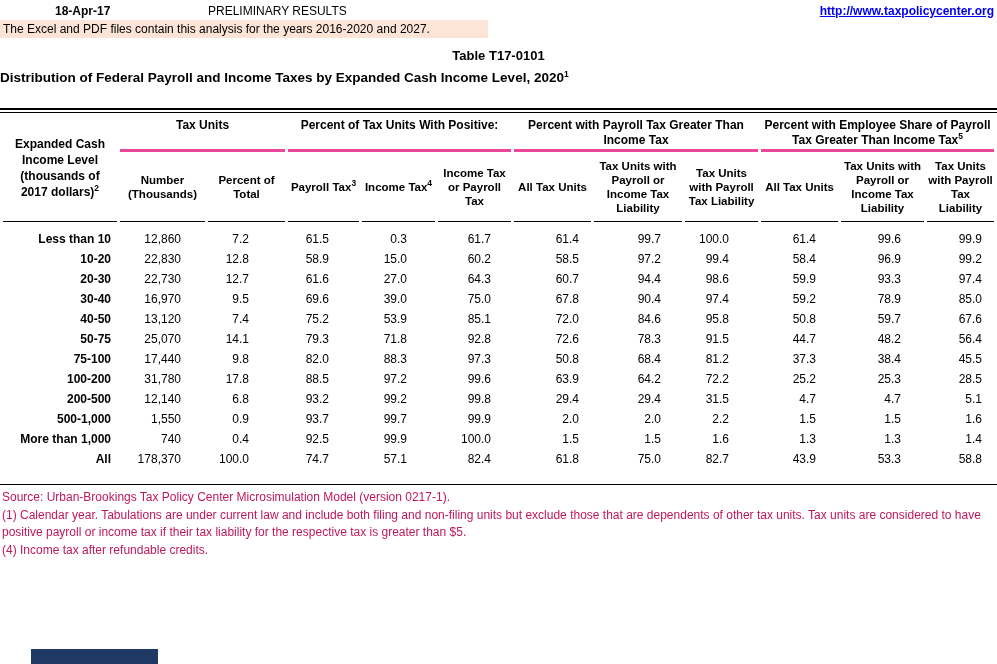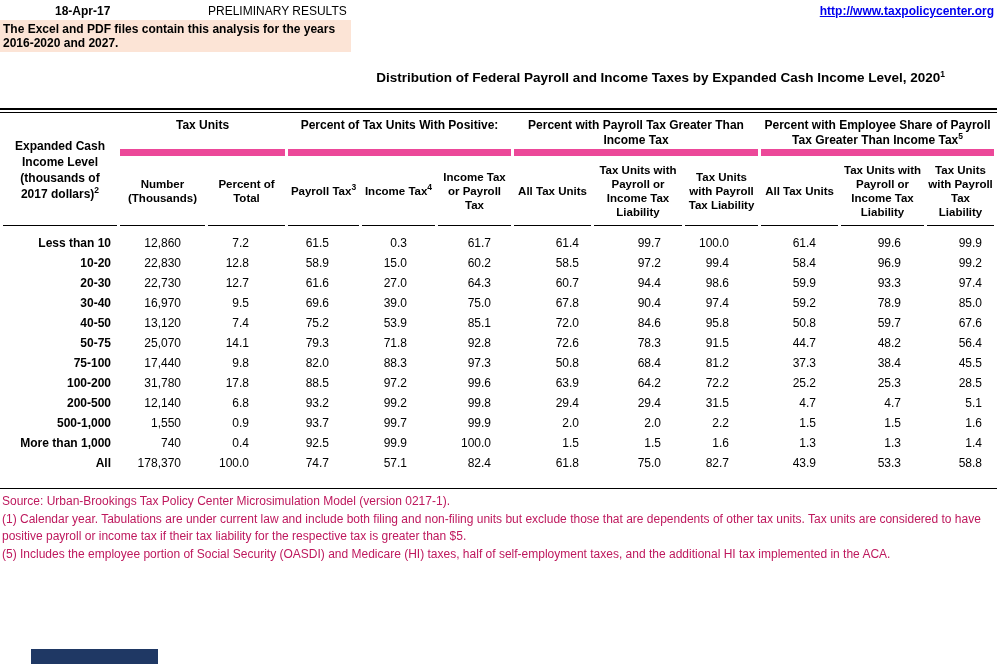--- a/index.html
+++ b/index.html
@@ -13,40 +13,40 @@
     width:997px;height:664px;background:#fff;color:#000;
     font-family:"Liberation Sans","DejaVu Sans",sans-serif;
   }
   .page{position:relative;width:997px;height:664px;background:#fff;overflow:hidden;}
 
   
   .meta-date{position:absolute;top:4px;left:55px;font-size:12px;font-weight:bold;}
   .meta-status{position:absolute;top:4px;left:208px;font-size:12px;font-weight:normal;}
   .meta-link{position:absolute;top:4px;right:3px;font-size:12px;font-weight:bold;
     color:var(--link-blue);text-decoration:underline;}
-  .notice{position:absolute;top:20px;left:0;width:351px;background:var(--highlight-bg);
-    font-size:12px;font-weight:bold;padding:2px 2px 2px 3px;}
+  .notice{position:absolute;top:20px;left:0;width:488px;background:var(--highlight-bg);
+    font-size:12px;font-weight:normal;padding:2px 2px 2px 3px;}
 
   
   .title1{position:absolute;top:48px;left:0;width:997px;text-align:center;
     font-size:13px;font-weight:bold;}
-  .title2{position:absolute;top:70px;left:0;width:945px;text-align:right;
+  .title2{position:absolute;top:70px;left:0;width:945px;text-align:left;
     font-size:13.5px;font-weight:bold;}
   sup{font-size:8.5px;line-height:0;}
 
   
   .content{position:absolute;top:108px;left:0;width:997px;}
   .dbl-top{border-top:2px solid #000;}
   .dbl-bot{border-top:1px solid #000;margin-top:2px;}
 
   table{width:997px;table-layout:fixed;border-collapse:separate;border-spacing:3px 0;
     margin-top:1px;}
   th,td{margin:0;overflow:hidden;}
   th.group{font-weight:bold;font-size:12px;line-height:15px;text-align:center;
-    vertical-align:top;padding-top:4px;height:38px;border-bottom:7px solid #ec4899;}
+    vertical-align:top;padding-top:4px;height:38px;border-bottom:3px solid #ec4899;}
   th.corner{font-weight:bold;font-size:12px;line-height:16px;text-align:center;
     vertical-align:middle;border-bottom:1px solid #000;padding:0 3px;}
   th.sub{font-weight:bold;font-size:11.5px;line-height:14px;text-align:center;
     vertical-align:middle;height:70px;border-bottom:1px solid #000;padding:2px 1px;}
   tbody td{font-size:12px;height:18px;line-height:18px;text-align:right;white-space:nowrap;}
   tbody tr:first-child td{padding-top:8px;}
   td.rowlabel{font-weight:bold;padding-right:6px;}
   td.c2{padding-right:24px;} td.c3{padding-right:36px;} td.c4{padding-right:30px;}
   td.c5{padding-right:28px;} td.c6{padding-right:20px;} td.c7{padding-right:12px;}
   td.c8{padding-right:21px;} td.c9{padding-right:29px;} td.c10{padding-right:22px;}
@@ -65,20 +65,21 @@
 </head>
 <body>
 
 <div class="page">
 
   <div class="meta-date">18-Apr-17</div>
   <div class="meta-status">PRELIMINARY RESULTS</div>
   <a class="meta-link" href="#">http://www.taxpolicycenter.org</a>
   <div class="notice">The Excel and PDF files contain this analysis for the years 2016-2020 and 2027.</div>
 
+  <div class="title1">Table T17-0101</div>
   <div class="title2"><span>Distribution of Federal Payroll and Income Taxes by Expanded Cash Income Level, 2020</span><sup>1</sup></div>
 
   <div class="content">
     <div class="dbl-top"></div>
     <div class="dbl-bot"></div>
 
     <table>
       <colgroup>
         <col style="width:114px">
           <col style="width:85px">
@@ -285,19 +286,19 @@
             <td class="c12">58.8</td>
           </tr>
         </tbody>
     </table>
 
     <div class="bottom-rule"></div>
 
     <div class="footnotes">
         <div class="fn">Source: Urban-Brookings Tax Policy Center Microsimulation Model (version 0217-1).</div>
         <div class="fn">(1) Calendar year. Tabulations are under current law and include both filing and non-filing units but exclude those that are dependents of other tax units.  Tax units are considered to have positive payroll or income tax if their tax liability for the respective tax is greater than $5.</div>
-        <div class="fn">(5) Includes the employee portion of Social Security (OASDI) and Medicare (HI) taxes, half of self-employment taxes, and the additional HI tax implemented in the ACA.</div>
+        <div class="fn">(4) Income tax after refundable credits.</div>
       </div>
   </div>
 
   <div class="bottom-bar"></div>
 
 </div>
 
 </body></html>

